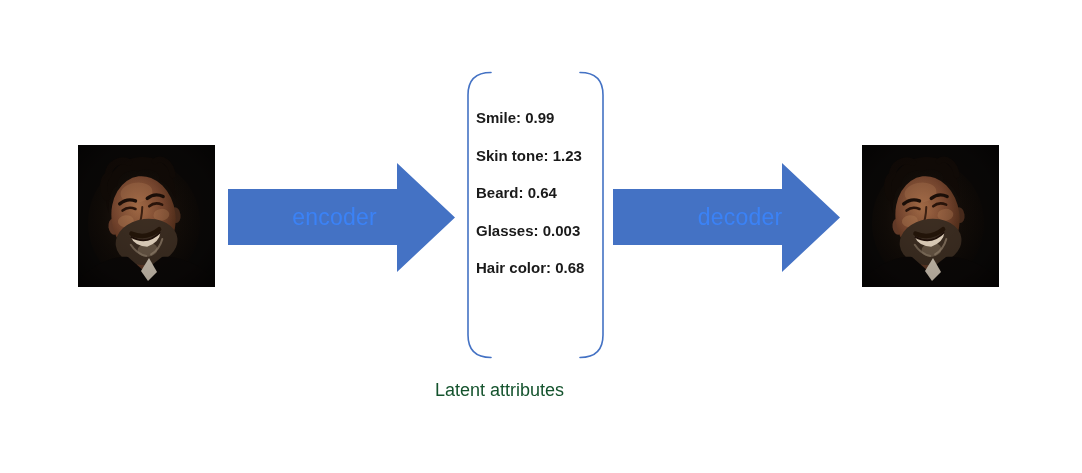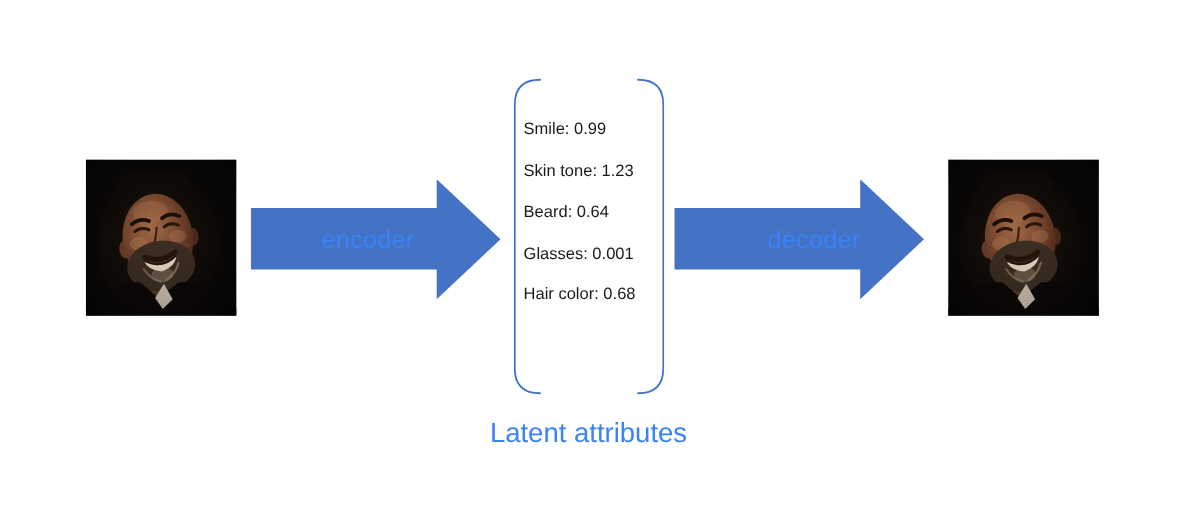--- a/index.html
+++ b/index.html
@@ -46,38 +46,38 @@
     width: 137px;
     height: 288px;
   }
   .bracket svg { display: block; }
 
   .attr-list {
     position: absolute;
     left: 476px;
     top: 99px;
     width: 125px;
+    font-weight: bold;
   }
   .attr-line {
     height: 37.5px;
     display: flex;
     align-items: center;
     font-size: 15px;
     color: #1a1a1a;
     white-space: nowrap;
   }
 
   .caption {
     position: absolute;
     left: 435px;
     top: 380px;
     width: 200px;
-    text-align: center;
-    font-size: 25px;
-    color: #3b82f6;
+    font-size: 18px;
+    color: #14532d;
   }
 </style>
 </head>
 <body>
 
 <svg width="0" height="0" style="position:absolute" aria-hidden="true">
   <defs>
     <radialGradient id="g-glow" cx="48%" cy="45%" r="60%">
       <stop offset="0%" stop-color="#241812"></stop>
       <stop offset="60%" stop-color="#120c08"></stop>
@@ -146,21 +146,21 @@
     <svg width="137" height="288" viewBox="0 0 137 288">
       <path d="M 24,1.5 Q 1,1.5 1,24 L 1,264 Q 1,286.5 24,286.5" fill="none" stroke-width="1.6" stroke-linecap="round" stroke="#4472C4"></path>
       <path d="M 113,1.5 Q 136,1.5 136,24 L 136,264 Q 136,286.5 113,286.5" fill="none" stroke-width="1.6" stroke-linecap="round" stroke="#4472C4"></path>
     </svg>
   </div>
 
   <div class="attr-list">
     <div class="attr-line">Smile: 0.99</div>
     <div class="attr-line">Skin tone: 1.23</div>
     <div class="attr-line">Beard: 0.64</div>
-    <div class="attr-line">Glasses: 0.001</div>
+    <div class="attr-line">Glasses: 0.003</div>
     <div class="attr-line">Hair color: 0.68</div>
   </div>
 
   <div class="caption">Latent attributes</div>
 
   <div class="block-arrow arrow-decoder">
     <svg width="227" height="109" viewBox="0 0 227 109">
       <polygon points="0,26 169,26 169,0 227,54.5 169,109 169,82 0,82" fill="#4472C4"></polygon>
     </svg>
     <span class="arrow-label">decoder</span>

